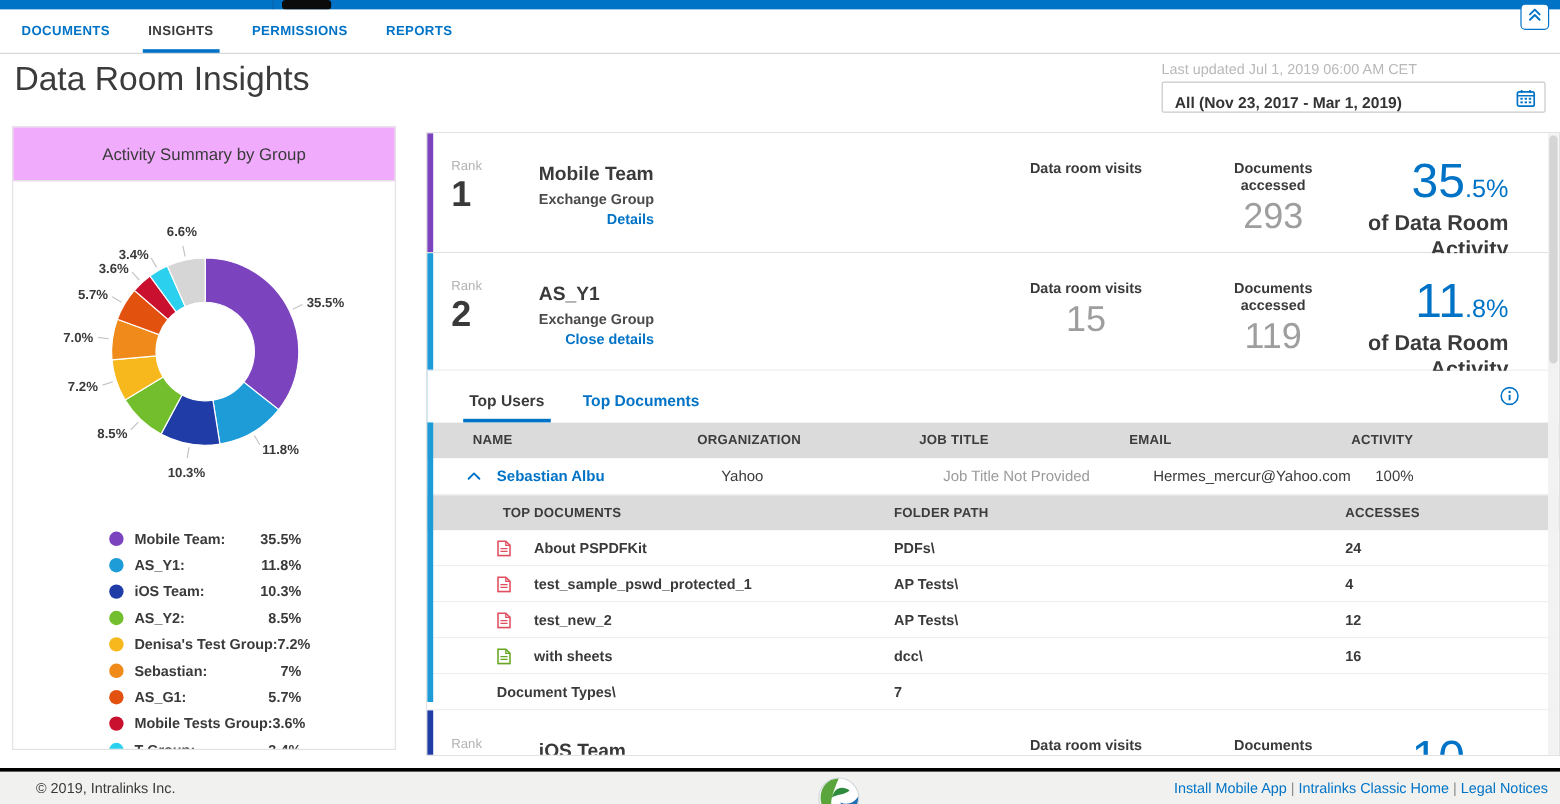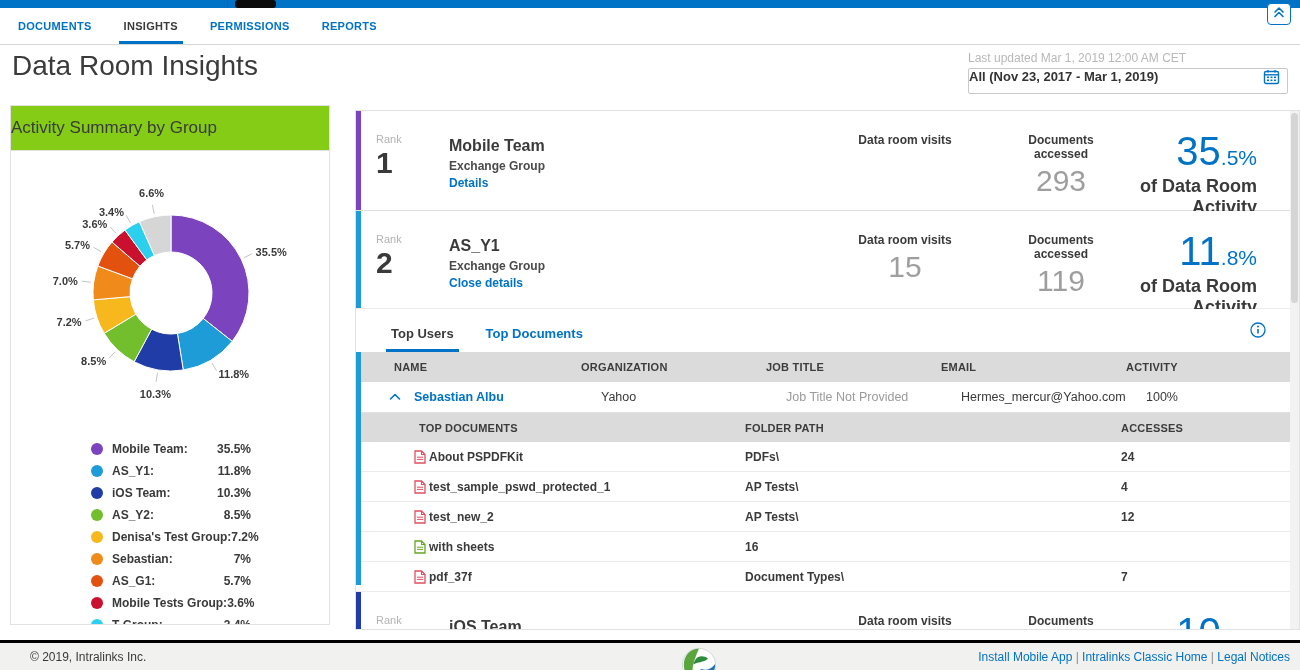--- a/index.html
+++ b/index.html
@@ -16,29 +16,29 @@
   .nav-tab{font-size:11px;font-weight:700;letter-spacing:.3px;color:#0173C7;display:flex;align-items:center;
            margin-right:22px;padding:3px 5px 0;border-bottom:3px solid transparent;cursor:pointer;white-space:nowrap;}
   .nav-tab.active{color:#3a3a3a;border-bottom-color:#0173C7;}
   .collapse-btn{position:absolute;right:9px;top:3px;width:24px;height:22px;border:1px solid #0173C7;border-radius:4px;
                 background:#fff;display:flex;align-items:center;justify-content:center;cursor:pointer;box-sizing:border-box;}
 
   
   .page-title{position:absolute;left:12px;top:50px;font-size:28px;color:#3b3b3b;}
   .last-updated{position:absolute;left:968px;top:51px;font-size:12px;color:#b8b8b8;}
   .date-select{position:absolute;left:968px;top:68px;width:320px;height:26px;border:1px solid #c9c9c9;border-radius:2px;
-               box-sizing:border-box;background:#fff;display:flex;align-items:flex-start;padding:0 7px 0 0;
+               box-sizing:border-box;background:#fff;display:flex;align-items:flex-end;padding:0 7px 0 10px;
                font-size:13px;font-weight:700;color:#333;cursor:pointer;}
   .date-select .lbl{flex:1;}
 
   
   .activity-panel{position:absolute;left:10px;top:105px;width:320px;height:520px;border:1px solid #e2e2e2;
                   background:#fff;box-sizing:border-box;overflow:hidden;}
-  .ap-header{height:44px;line-height:44px;text-align:left;background:#84cc16;border-bottom:1px solid #e2e2e2;
-             font-size:17px;color:#3a3a3a;}
+  .ap-header{height:44px;line-height:44px;text-align:center;background:#f0abfc;border-bottom:1px solid #e2e2e2;
+             font-size:14px;color:#3a3a3a;}
   .donut-wrap{position:absolute;left:0;top:45px;width:318px;height:288px;}
   .donut-wrap text{font:700 11px "Liberation Sans",sans-serif;fill:#3a3a3a;}
   .legend{position:absolute;left:80px;top:332px;width:160px;}
   .legend-row{display:flex;align-items:center;height:22px;}
   .legend-dot{width:12px;height:12px;border-radius:50%;margin-right:9px;flex:none;}
   .legend-label{font-size:12px;font-weight:600;color:#3a3a3a;white-space:nowrap;}
   .legend-val{margin-left:auto;font-size:12px;font-weight:700;color:#3a3a3a;}
 
   
   .ranks-panel{position:absolute;left:345px;top:110px;width:945px;height:520px;border:1px solid #e2e2e2;
@@ -46,21 +46,21 @@
   .rank-card{position:relative;height:100px;border-bottom:1px solid #e0e0e0;box-sizing:border-box;background:#fff;}
   .rank-card.r2{height:98px;border-bottom:1px solid #ececec;}
   .rank-card.r3{height:100px;border-bottom:none;}
   .rank-accent{position:absolute;left:0;top:0;bottom:0;width:5px;}
   .rank-meta{position:absolute;left:20px;top:22px;}
   .rank-label{font-size:11px;color:#b3b3b3;}
   .rank-num{font-size:30px;font-weight:700;color:#3a3a3a;line-height:36px;}
   .rank-info{position:absolute;left:93px;top:26px;}
   .rank-name{font-size:16px;font-weight:700;color:#3a3a3a;}
   .rank-type{font-size:12px;font-weight:600;color:#4a4a4a;margin-top:4px;}
-  .rank-link{font-size:12px;font-weight:700;color:#0173C7;margin-top:3px;cursor:pointer;}
+  .rank-link{font-size:12px;font-weight:700;color:#0173C7;margin-top:3px;cursor:pointer;text-align:right;}
   .rank-stat{position:absolute;top:22px;width:110px;text-align:center;}
   .stat-visits{left:494px;}
   .stat-docs{left:650px;}
   .stat-label{font-size:12px;font-weight:600;line-height:14px;color:#3a3a3a;}
   .stat-value{font-size:30px;color:#9e9e9e;margin-top:3px;}
   .rank-pct{position:absolute;right:42px;top:20px;width:180px;text-align:right;}
   .pct-line{color:#0173C7;white-space:nowrap;}
   .pct-main{font-size:40px;line-height:40px;}
   .pct-frac{font-size:21px;}
   .pct-caption{font-size:18px;font-weight:600;color:#3a3a3a;margin-top:5px;}
@@ -76,21 +76,21 @@
   .utable-head{height:30px;background:#dbdbdb;font-size:11px;font-weight:700;color:#3c3c3c;letter-spacing:.2px;}
   .utable-row{height:30px;border-bottom:1px solid #e2e2e2;background:#fff;font-size:12.5px;color:#3a3a3a;padding-left:20px;}
   .cell-chevron{justify-self:center;cursor:pointer;}
   .u-name{color:#0173C7;font-weight:600;cursor:pointer;}
   .u-job{color:#9b9b9b;}
 
   .dtable-head,.doc-row{display:grid;grid-template-columns:58px 331px 376px 1fr;align-items:center;}
   .dtable-head{height:29px;background:#dbdbdb;font-size:11px;font-weight:700;color:#3c3c3c;letter-spacing:.2px;}
   .dtable-head .h-name{padding-left:5px;}
   .doc-row{height:29px;border-bottom:1px solid #ebebeb;background:#fff;font-size:12px;font-weight:600;color:#3a3a3a;}
-  .doc-name{display:flex;align-items:center;gap:3px;}
+  .doc-name{display:flex;align-items:center;gap:19px;}
   .doc-icon{flex:none;}
   .doc-icon.pdf{color:#E04F5F;}
   .doc-icon.xls{color:#67A622;}
 
   .scroll-track{position:absolute;right:0;top:0;width:9px;height:518px;background:#f2f2f2;}
   .scroll-thumb{position:absolute;right:1px;top:2px;width:7px;height:190px;border-radius:4px;background:#d5d5d5;cursor:pointer;}
 
   
   .footer{position:absolute;left:0;top:640px;width:100%;height:30px;background:#f1f1ef;border-top:3px solid #000000;font-size:12px;}
   .copyright{position:absolute;left:30px;top:0;line-height:29px;color:#3a3a3a;}
@@ -124,21 +124,21 @@
   <div class="collapse-btn">
     <span>
       <svg width="14" height="14" viewBox="0 0 14 14">
           <polyline points="3,7 7,3 11,7" fill="none" stroke="#0173C7" stroke-width="1.6" stroke-linecap="round" stroke-linejoin="round"></polyline>
           <polyline points="3,11.5 7,7.5 11,11.5" fill="none" stroke="#0173C7" stroke-width="1.6" stroke-linecap="round" stroke-linejoin="round"></polyline>
         </svg>
     </span>
   </div>
 
   <h1 class="page-title" style="font-weight:400;margin:0;">Data Room Insights</h1>
-  <div class="last-updated">Last updated Mar 1, 2019 12:00 AM CET</div>
+  <div class="last-updated">Last updated Jul 1, 2019 06:00 AM CET</div>
   <div class="date-select">
     <span class="lbl">All (Nov 23, 2017 - Mar 1, 2019)</span>
     <span>
       <svg width="17" height="16" viewBox="0 0 17 16">
           <rect x="1.5" y="2.5" width="14" height="12" rx="1.5" fill="none" stroke="#0173C7" stroke-width="1.4"></rect>
           <line x1="1.5" y1="5.8" x2="15.5" y2="5.8" stroke="#0173C7" stroke-width="1.4"></line>
           <line x1="5" y1="1" x2="5" y2="3.5" stroke="#0173C7" stroke-width="1.4"></line>
           <line x1="12" y1="1" x2="12" y2="3.5" stroke="#0173C7" stroke-width="1.4"></line>
           <g fill="#0173C7">
             <rect x="4" y="7.5" width="2" height="1.6"></rect>
@@ -393,34 +393,26 @@
             <span></span>
             <span class="doc-name">
               <svg class="doc-icon xls" width="12" height="14" viewBox="0 0 12 14">
                 <path d="M1 1 h6.5 L11 4.5 V13 H1 Z" fill="none" stroke="currentColor" stroke-width="1.3"></path>
                 <path d="M7.5 1 V4.5 H11" fill="none" stroke="currentColor" stroke-width="1.1"></path>
                 <line x1="3" y1="7.2" x2="9" y2="7.2" stroke="currentColor" stroke-width="1"></line>
                 <line x1="3" y1="9.4" x2="9" y2="9.4" stroke="currentColor" stroke-width="1"></line>
               </svg>
               <span>with sheets</span>
             </span>
+            <span>dcc\</span>
             <span>16</span>
           </div>
 
           <div class="doc-row">
             <span></span>
-            <span class="doc-name">
-              <svg class="doc-icon pdf" width="12" height="14" viewBox="0 0 12 14">
-                <path d="M1 1 h6.5 L11 4.5 V13 H1 Z" fill="none" stroke="currentColor" stroke-width="1.3"></path>
-                <path d="M7.5 1 V4.5 H11" fill="none" stroke="currentColor" stroke-width="1.1"></path>
-                <line x1="3" y1="7.2" x2="9" y2="7.2" stroke="currentColor" stroke-width="1"></line>
-                <line x1="3" y1="9.4" x2="9" y2="9.4" stroke="currentColor" stroke-width="1"></line>
-              </svg>
-              <span>pdf_37f</span>
-            </span>
             <span>Document Types\</span>
             <span>7</span>
           </div>
 
       </div>
     </div>
 
     <div class="rank-card r3">
       <div class="rank-accent" style="background-color: rgb(32, 60, 166);"></div>
       <div class="rank-meta">

